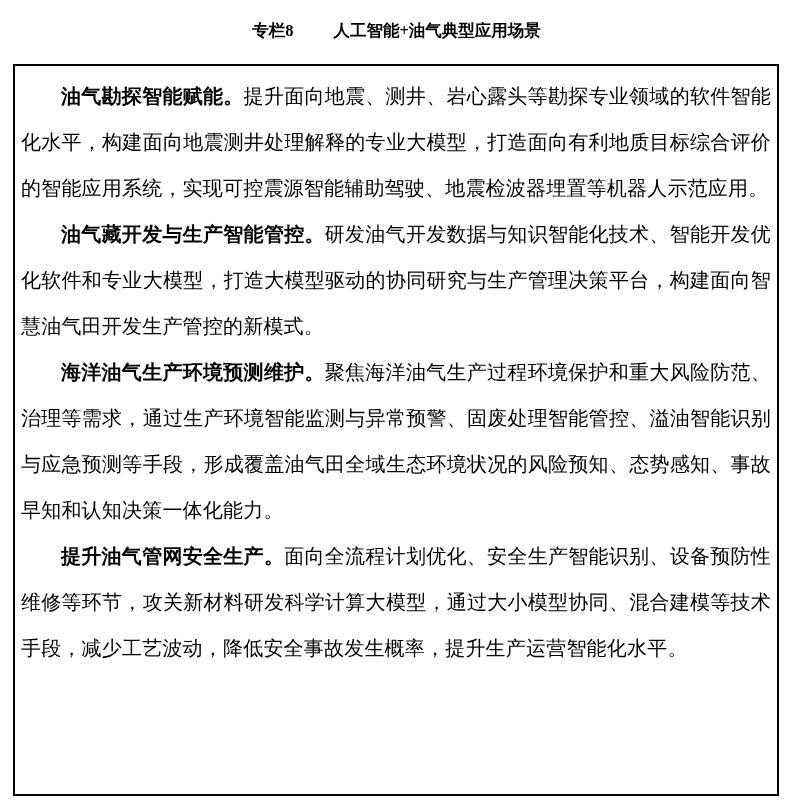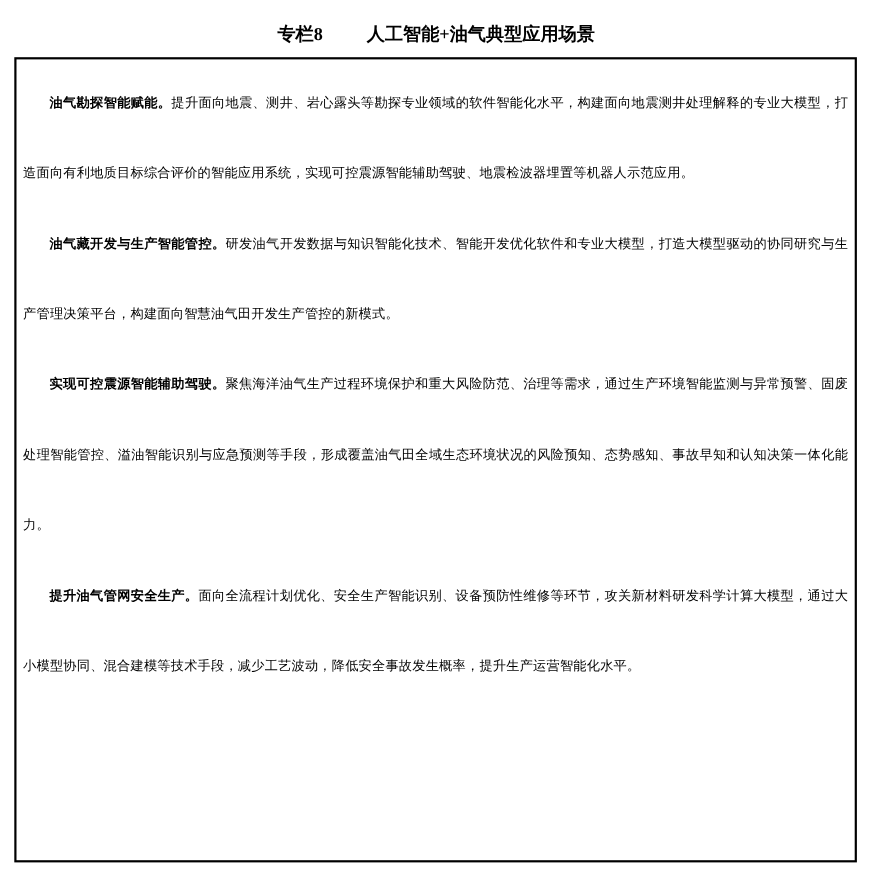--- a/index.html
+++ b/index.html
@@ -10,39 +10,39 @@
     font-family: "Liberation Serif", "DejaVu Serif", serif;
   }
   .page {
     width: 793px;
     height: 805px;
     background: #ffffff;
     overflow: hidden;
   }
   .title-bar {
     padding-top: 20px;
-    height: 52px;
+    height: 64px;
     text-align: center;
     font-weight: bold;
     font-size: 16.5px;
     line-height: 22px;
     white-space: nowrap;
   }
   .title-bar .title-label { margin-right: 40px; }
   .callout-box {
     margin: 0 13px;
     width: 766px;
     height: 732px;
     border: 2px solid #000000;
     padding: 7px 6px 6px 6px;
     overflow: hidden;
   }
   .paragraph {
-    font-size: 12px;
-    line-height: 64px;
+    font-size: 20px;
+    line-height: 46px;
     text-align: justify;
     text-indent: 2em;
     letter-spacing: 0.2px;
   }
   .paragraph .lead { font-weight: bold; }
 </style>
 </head>
 <body>
 
 <div class="page">
@@ -55,21 +55,21 @@
     <div id="paragraphs">
   <p class="paragraph">
     <span class="lead">油气勘探智能赋能。</span><span class="body-text">提升面向地震、测井、岩心露头等勘探专业领域的软件智能化水平，构建面向地震测井处理解释的专业大模型，打造面向有利地质目标综合评价的智能应用系统，实现可控震源智能辅助驾驶、地震检波器埋置等机器人示范应用。</span>
   </p>
 
   <p class="paragraph">
     <span class="lead">油气藏开发与生产智能管控。</span><span class="body-text">研发油气开发数据与知识智能化技术、智能开发优化软件和专业大模型，打造大模型驱动的协同研究与生产管理决策平台，构建面向智慧油气田开发生产管控的新模式。</span>
   </p>
 
   <p class="paragraph">
-    <span class="lead">实现可控震源智能辅助驾驶。</span><span class="body-text">聚焦海洋油气生产过程环境保护和重大风险防范、治理等需求，通过生产环境智能监测与异常预警、固废处理智能管控、溢油智能识别与应急预测等手段，形成覆盖油气田全域生态环境状况的风险预知、态势感知、事故早知和认知决策一体化能力。</span>
+    <span class="lead">海洋油气生产环境预测维护。</span><span class="body-text">聚焦海洋油气生产过程环境保护和重大风险防范、治理等需求，通过生产环境智能监测与异常预警、固废处理智能管控、溢油智能识别与应急预测等手段，形成覆盖油气田全域生态环境状况的风险预知、态势感知、事故早知和认知决策一体化能力。</span>
   </p>
 
 
 
   <p class="paragraph">
     <span class="lead">提升油气管网安全生产。</span><span class="body-text">面向全流程计划优化、安全生产智能识别、设备预防性维修等环节，攻关新材料研发科学计算大模型，通过大小模型协同、混合建模等技术手段，减少工艺波动，降低安全事故发生概率，提升生产运营智能化水平。</span>
   </p>
 </div>
   </div>
 

